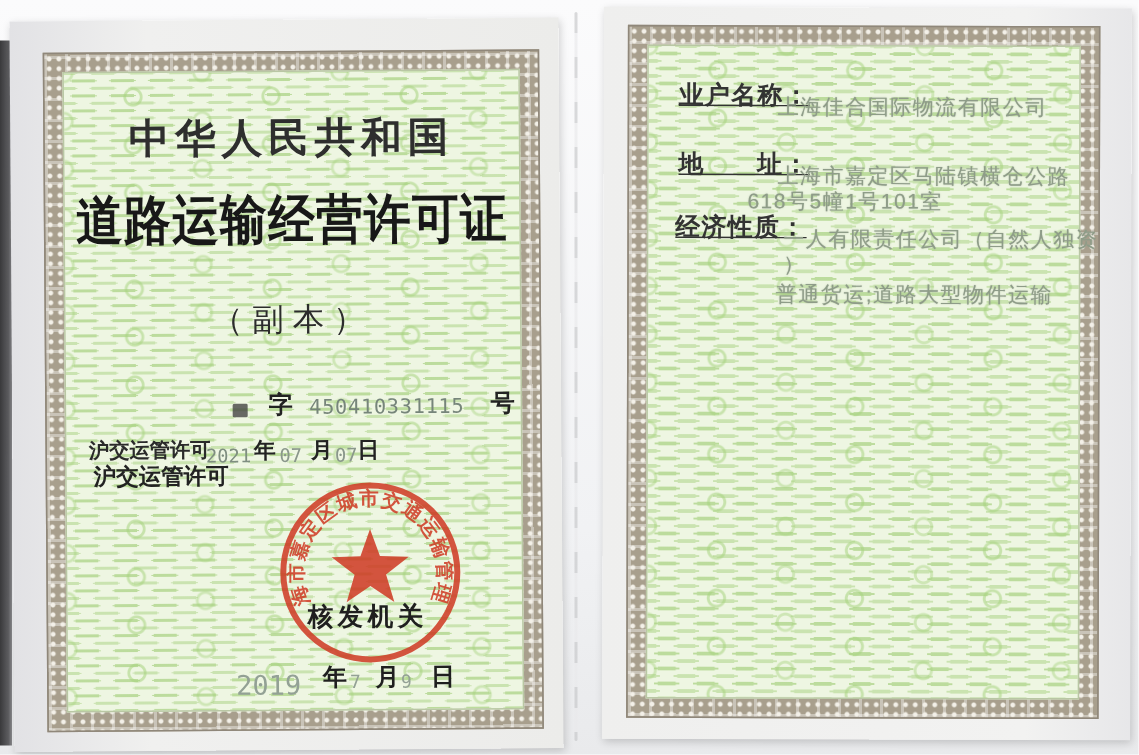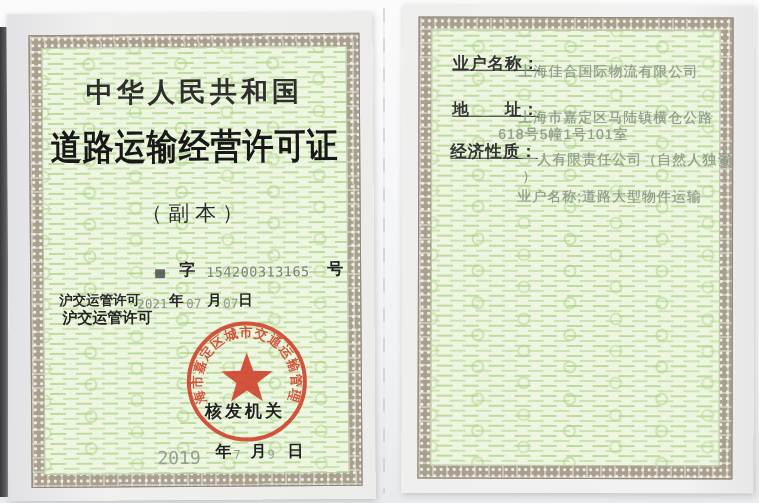--- a/index.html
+++ b/index.html
@@ -125,21 +125,21 @@
     <div class="ornament">
       <div class="paper">
         <div class="country serif">中华人民共和国</div>
         <div class="title hei">道路运输经营许可证</div>
         <div class="duplicate serif">（副本）</div>
 
         <div class="permit-line">
           <span class="pl-prefix hei">沪交运管许可</span>
           <span class="pl-smudge"></span>
           <span class="pl-zi hei">字</span>
-          <span class="pl-num mono">154200313165</span>
+          <span class="pl-num mono">450410331115</span>
           <span class="pl-hao hei">号</span>
         </div>
 
         <div class="validity-line">
           <span class="vl-label hei">沪交运管许可</span>
           <span class="vl-year mono">2021</span>
           <span class="vl-unit-y hei">年</span>
           <span class="vl-month mono">07</span>
           <span class="vl-unit-m hei">月</span>
           <span class="vl-day mono">07</span>
@@ -179,18 +179,18 @@
         <span class="f-value f1-value">上海佳合国际物流有限公司</span>
 
         <span class="f-label f2-label hei">地　　址：</span>
         <span class="f-value f2-value">上海市嘉定区马陆镇横仓公路</span>
         <span class="f-value f2-value2">618号5幢1号101室</span>
 
         <span class="f-label f3-label hei">经济性质：</span>
         <span class="f-value f3-value">一人有限责任公司（自然人独资</span>
         <span class="f-value f3-value2">）</span>
 
-        <span class="f-value f4-value">业户名称;道路大型物件运输</span>
+        <span class="f-value f4-value">普通货运;道路大型物件运输</span>
 
       </div>
     </div>
   </div>
 </div>
 
 </body></html>

